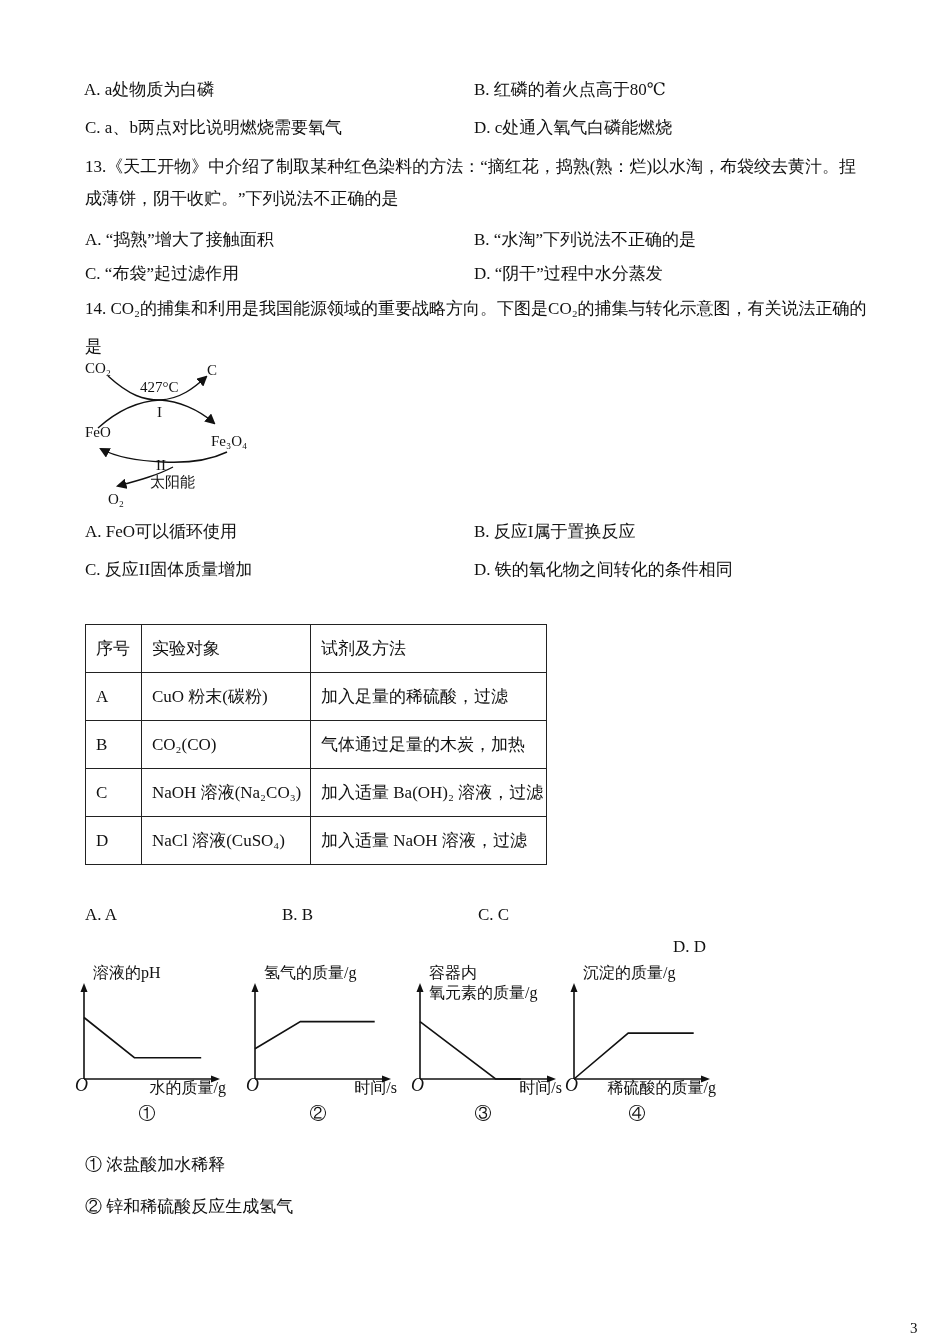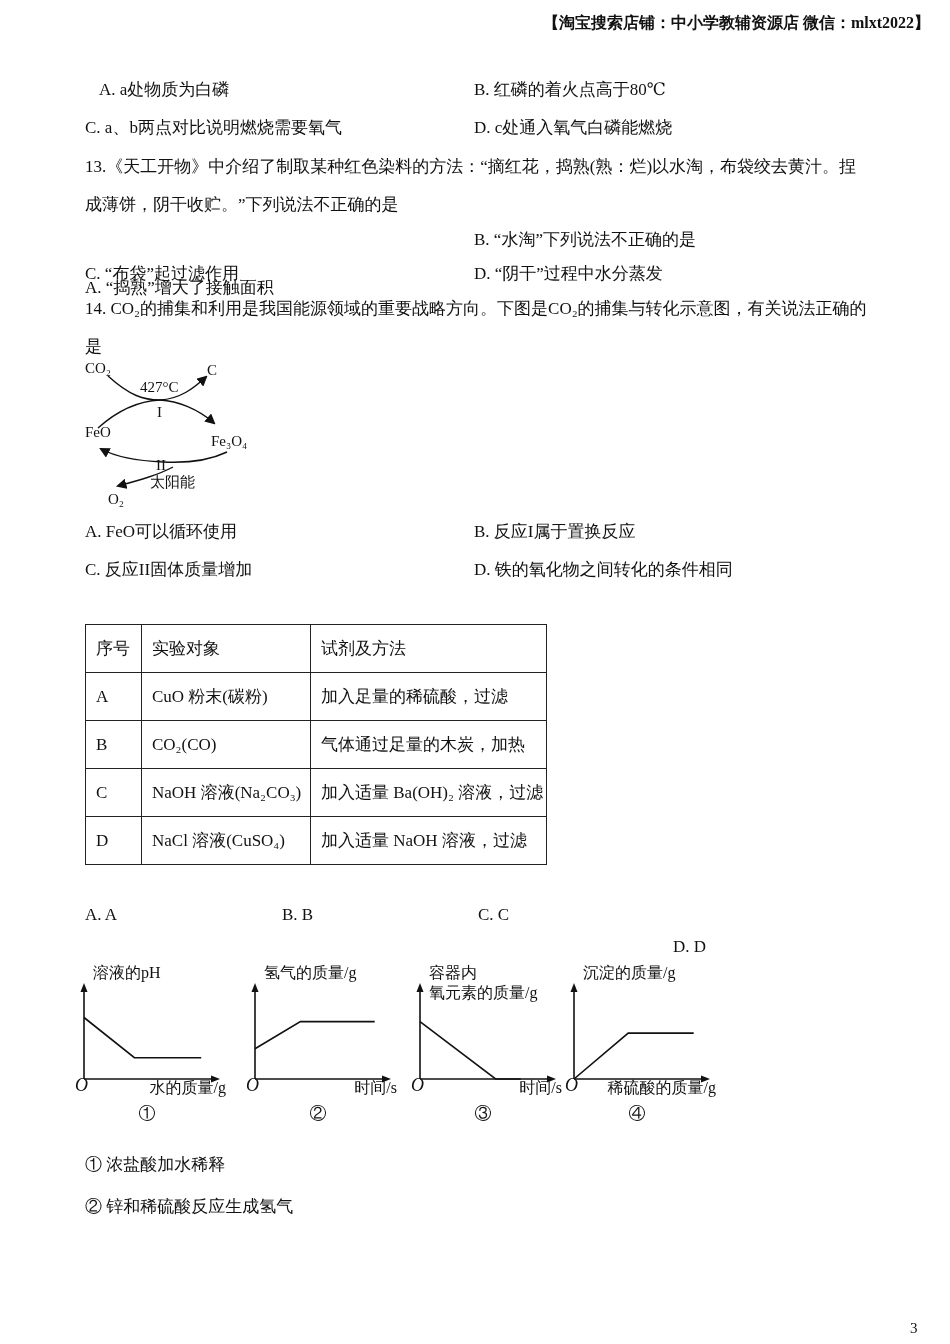--- a/index.html
+++ b/index.html
@@ -39,30 +39,29 @@
   .mini-plot .curve { fill:none; stroke:#111; stroke-width:1.6; }
   .chart .olab { position:absolute; left:3px; top:112px; font-size:18px; font-style:italic; }
   .chart .xlab { position:absolute; left:24px; top:115px; width:130px; text-align:right; font-size:16px; white-space:nowrap; }
   .chart .cnum { position:absolute; left:0; top:139px; width:150px; text-align:center; font-size:17px; }
 </style>
 </head>
 <body>
 
 <div class="page">
 
-  <div class="t banner" style="top:13px; right:20px; left:auto;">【淘宝搜索店铺：中小学教辅资源店 微信：mlxt2022】</div>
 
-  <div class="t" style="left:99px;  top:80px;">A. a处物质为白磷</div>
+  <div class="t" style="left:84px;  top:80px;">A. a处物质为白磷</div>
   <div class="t" style="left:474px; top:80px;">B. 红磷的着火点高于80℃</div>
   <div class="t" style="left:85px;  top:118px;">C. a、b两点对比说明燃烧需要氧气</div>
   <div class="t" style="left:474px; top:118px;">D. c处通入氧气白磷能燃烧</div>
 
   <div class="t" style="left:85px; top:157px;">13.《天工开物》中介绍了制取某种红色染料的方法：“摘红花，捣熟(熟：烂)以水淘，布袋绞去黄汁。捏</div>
-  <div class="t" style="left:85px; top:195px;">成薄饼，阴干收贮。”下列说法不正确的是</div>
-  <div class="t" style="left:85px;  top:230px;margin-top:48px;">A. “捣熟”增大了接触面积</div>
+  <div class="t" style="left:85px; top:189px;">成薄饼，阴干收贮。”下列说法不正确的是</div>
+  <div class="t" style="left:85px;  top:230px;">A. “捣熟”增大了接触面积</div>
   <div class="t" style="left:474px; top:230px;">B. “水淘”下列说法不正确的是</div>
   <div class="t" style="left:85px;  top:264px;">C. “布袋”起过滤作用</div>
   <div class="t" style="left:474px; top:264px;">D. “阴干”过程中水分蒸发</div>
 
   <div class="t" style="left:85px; top:299px;text-align:right;">14. CO₂的捕集和利用是我国能源领域的重要战略方向。下图是CO₂的捕集与转化示意图，有关说法正确的</div>
   <div class="t" style="left:85px; top:337px;">是</div>
 
   <svg class="diagram" width="190" height="155" viewBox="0 0 190 155">
     <defs>
       <marker id="arr" viewBox="0 0 10 10" refX="8" refY="5" markerWidth="7.5" markerHeight="7.5" orient="auto-start-reverse">

